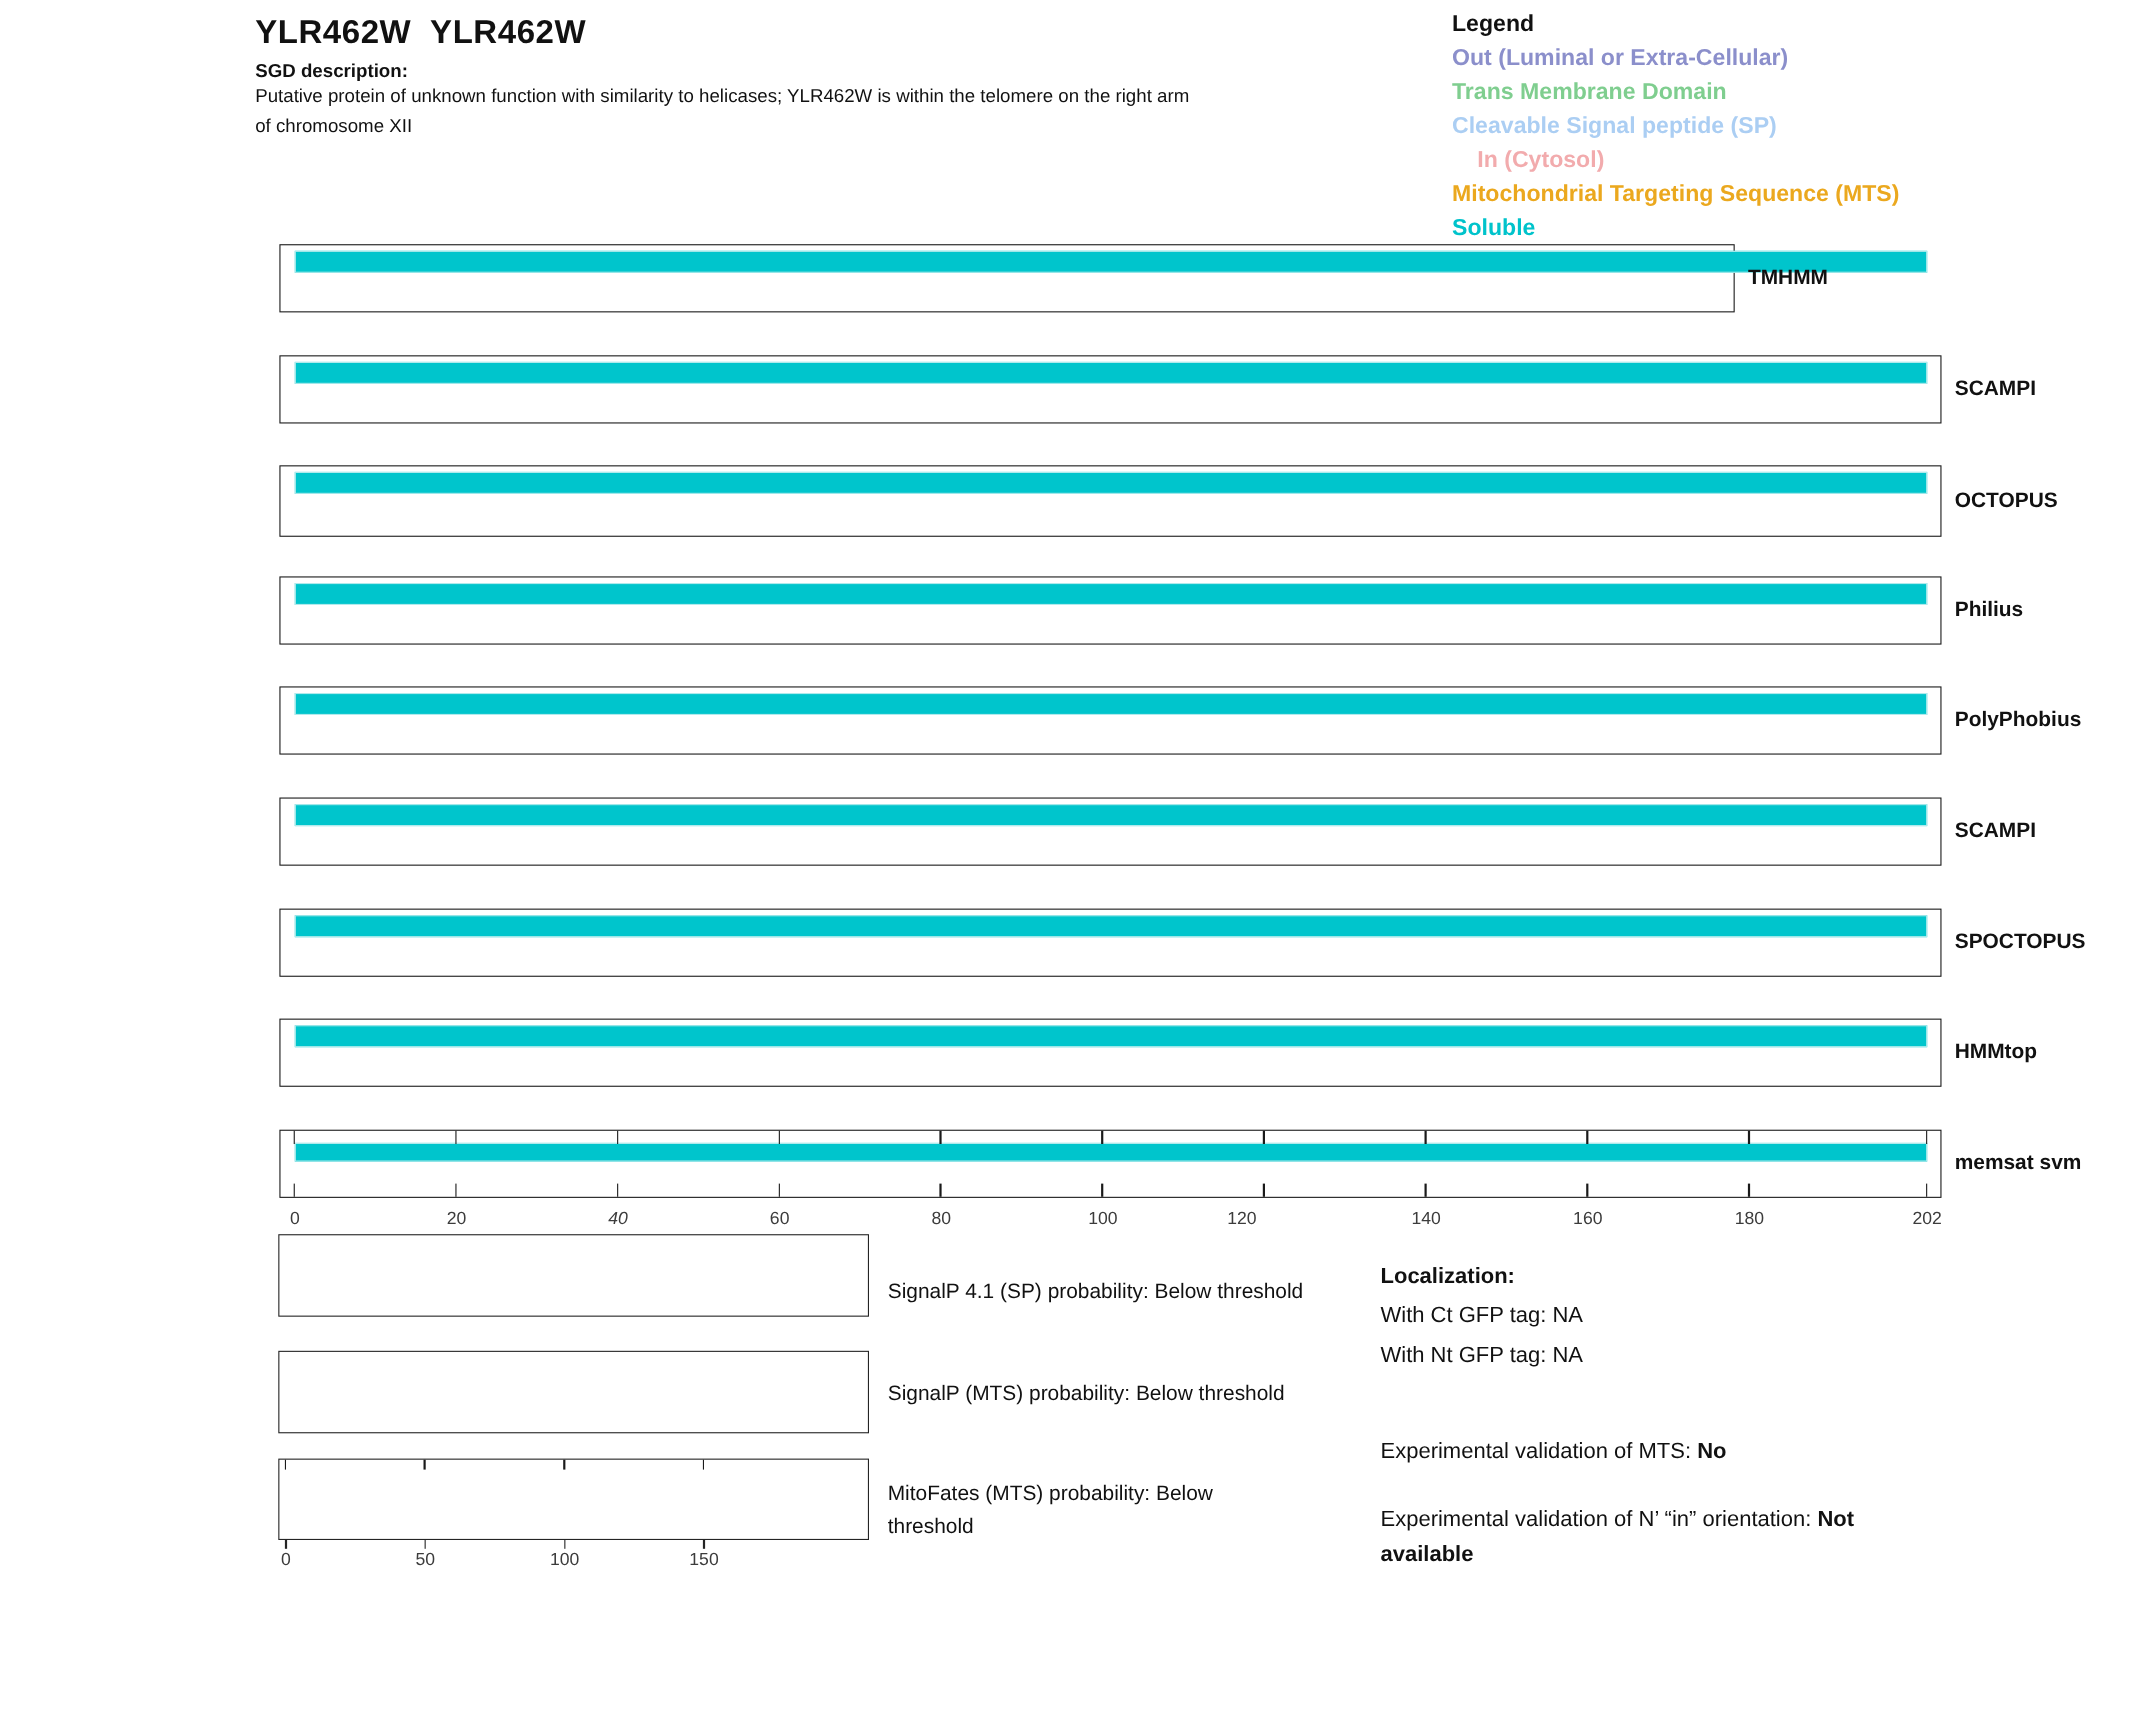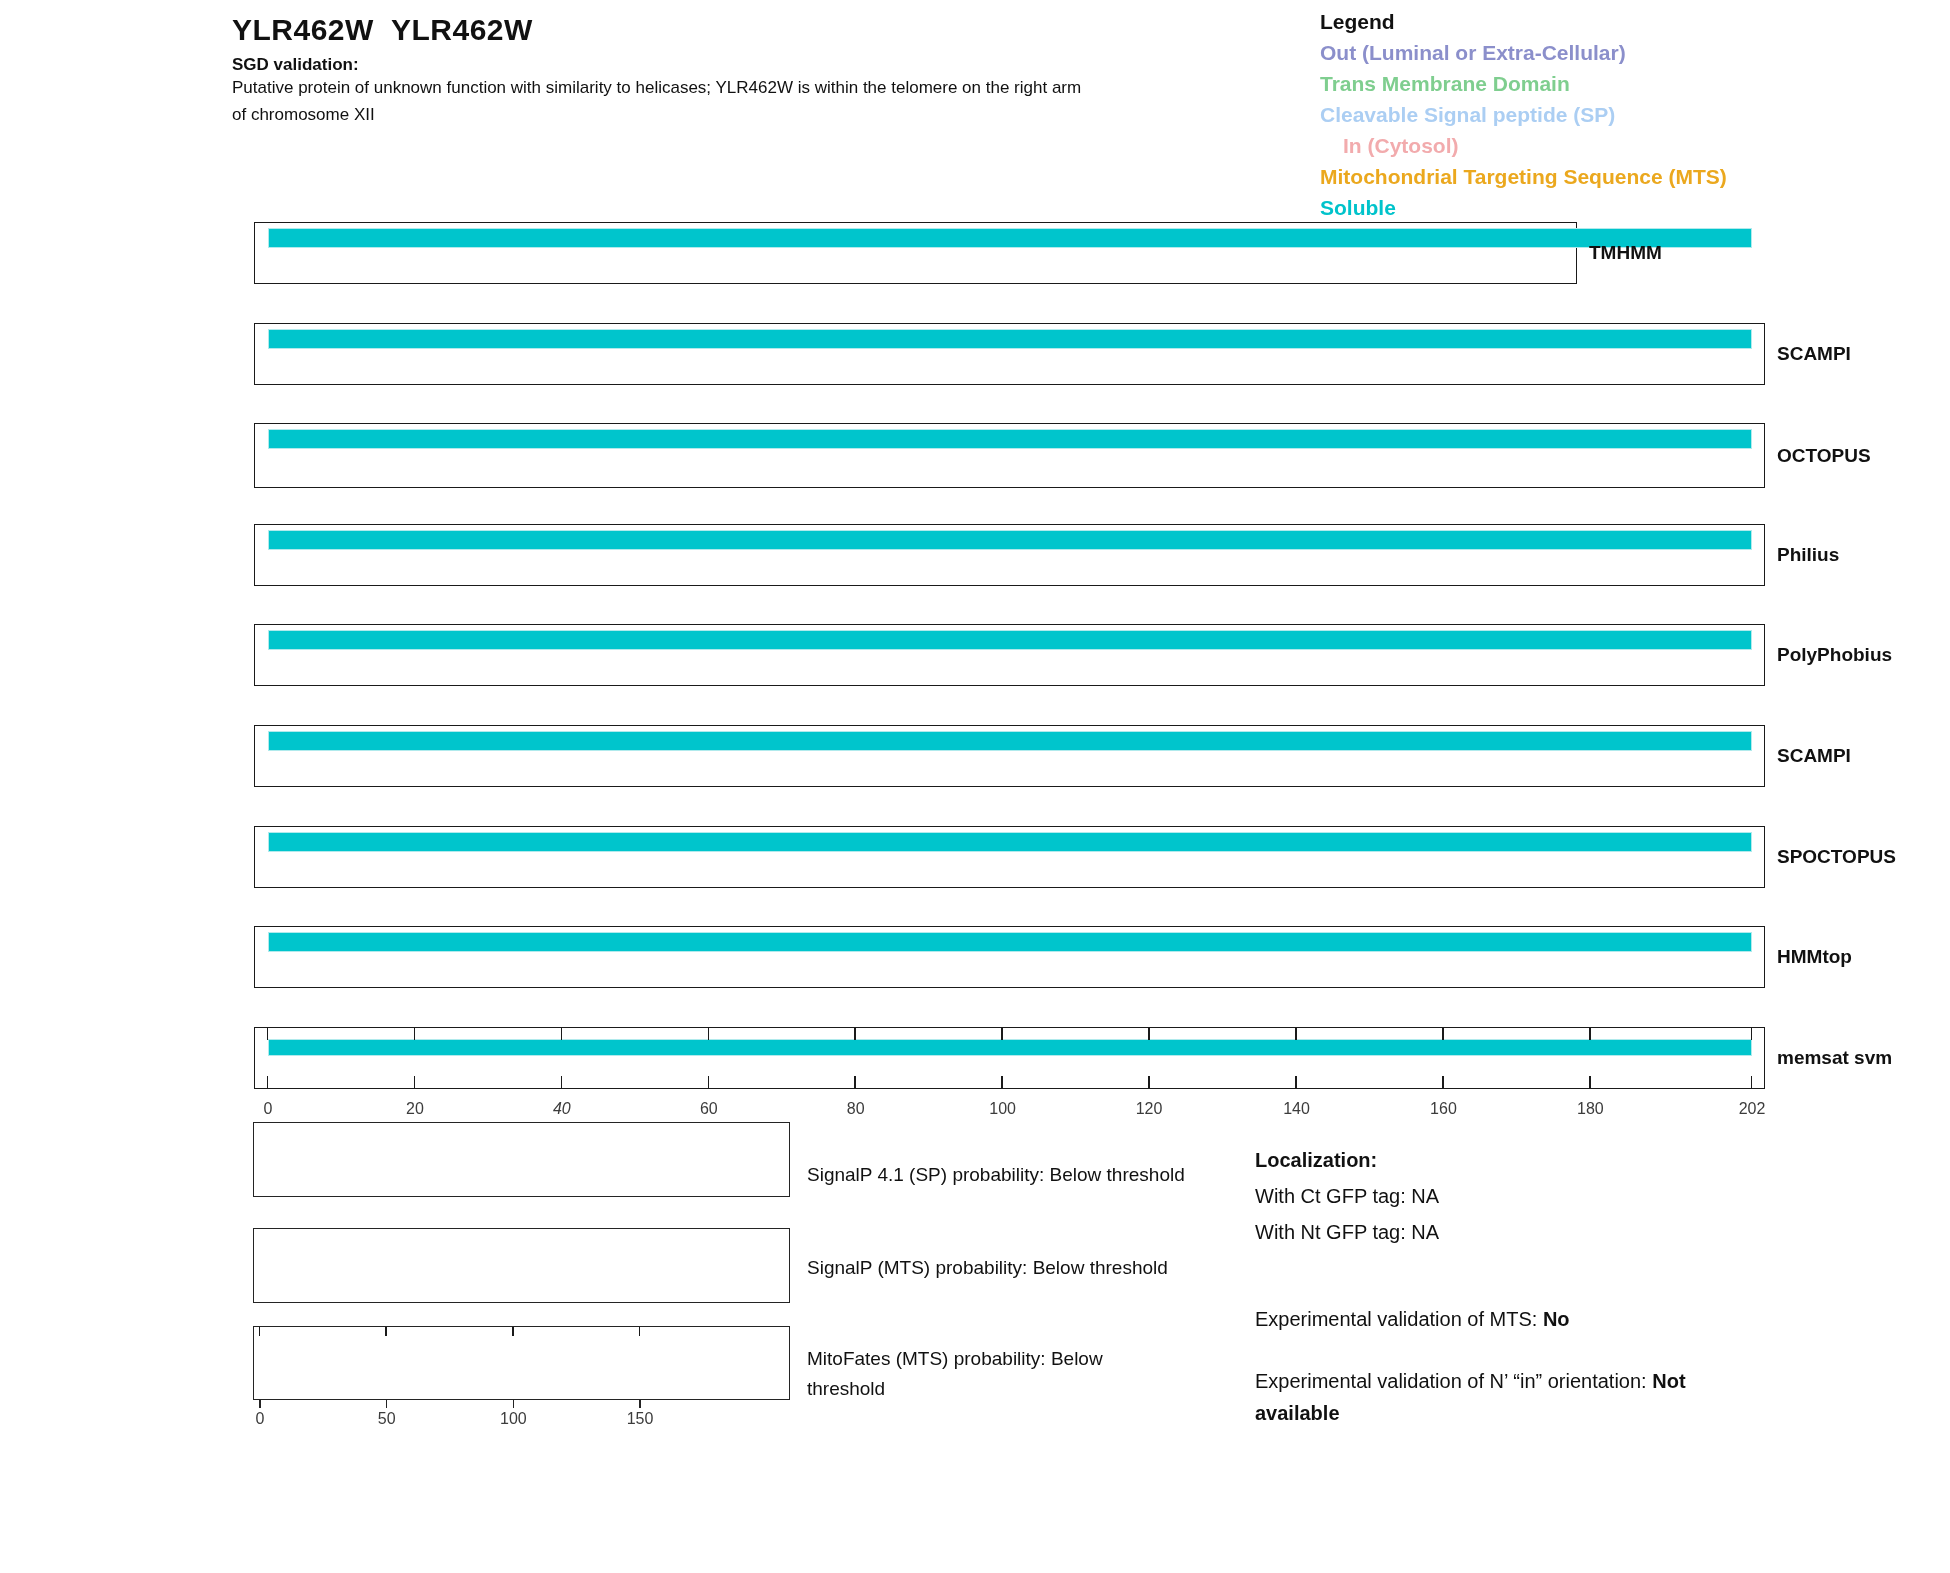--- a/index.html
+++ b/index.html
@@ -40,21 +40,21 @@
 
   
   .loc{left:1255px;font-size:20px;line-height:26px;}
   .bold{font-weight:700;}
   .loc-wrap{width:495px;line-height:32px;}
 </style>
 </head>
 <body>
 
 <div class="abs title">YLR462W  YLR462W</div>
-<div class="abs sgd-label">SGD validation:</div>
+<div class="abs sgd-label">SGD description:</div>
 <div class="abs sgd-desc">Putative protein of unknown function with similarity to helicases; YLR462W is within the telomere on the right arm of chromosome XII</div>
 
 <div class="abs legend">
   <div class="legend-title">Legend</div>
   <div style="color: rgb(139, 143, 203);">Out (Luminal or Extra-Cellular)</div>
   <div style="color: rgb(127, 206, 143);">Trans Membrane Domain</div>
   <div style="color: rgb(171, 206, 243);">Cleavable Signal peptide (SP)</div>
   <div style="color: rgb(242, 171, 173); margin-left: 23px;">In (Cytosol)</div>
   <div style="color: rgb(235, 168, 30);">Mitochondrial Targeting Sequence (MTS)</div>
   <div style="color: rgb(0, 195, 203);">Soluble</div>
@@ -139,21 +139,21 @@
     </div>
   </div>
 
 <div class="abs x-axis">
     <div class="axis-label" style="left: 14px; top: 0px;">0</div>
     <div class="axis-label" style="left: 160.931px; top: 0px;">20</div>
     <div class="axis-label" style="left: 307.861px; top: 0px; font-style: italic;">40</div>
     <div class="axis-label" style="left: 454.792px; top: 0px;">60</div>
     <div class="axis-label" style="left: 601.723px; top: 0px;">80</div>
     <div class="axis-label" style="left: 748.653px; top: 0px;">100</div>
-    <div class="axis-label" style="left: 895px; top: 0px;">120</div>
+    <div class="axis-label" style="left: 875px; top: 0px;">120</div>
     <div class="axis-label" style="left: 1042.51px; top: 0px;">140</div>
     <div class="axis-label" style="left: 1189.45px; top: 0px;">160</div>
     <div class="axis-label" style="left: 1336.38px; top: 0px;">180</div>
     <div class="axis-label" style="left: 1498px; top: 0px;">202</div>
   </div>
 
 <div class="abs prob-box" style="top:1122px;"></div>
 <div class="abs prob-label" style="top:1147px;margin-top:13px;">SignalP 4.1 (SP) probability: Below threshold</div>
 
 <div class="abs prob-box" style="top:1228px;"></div>

